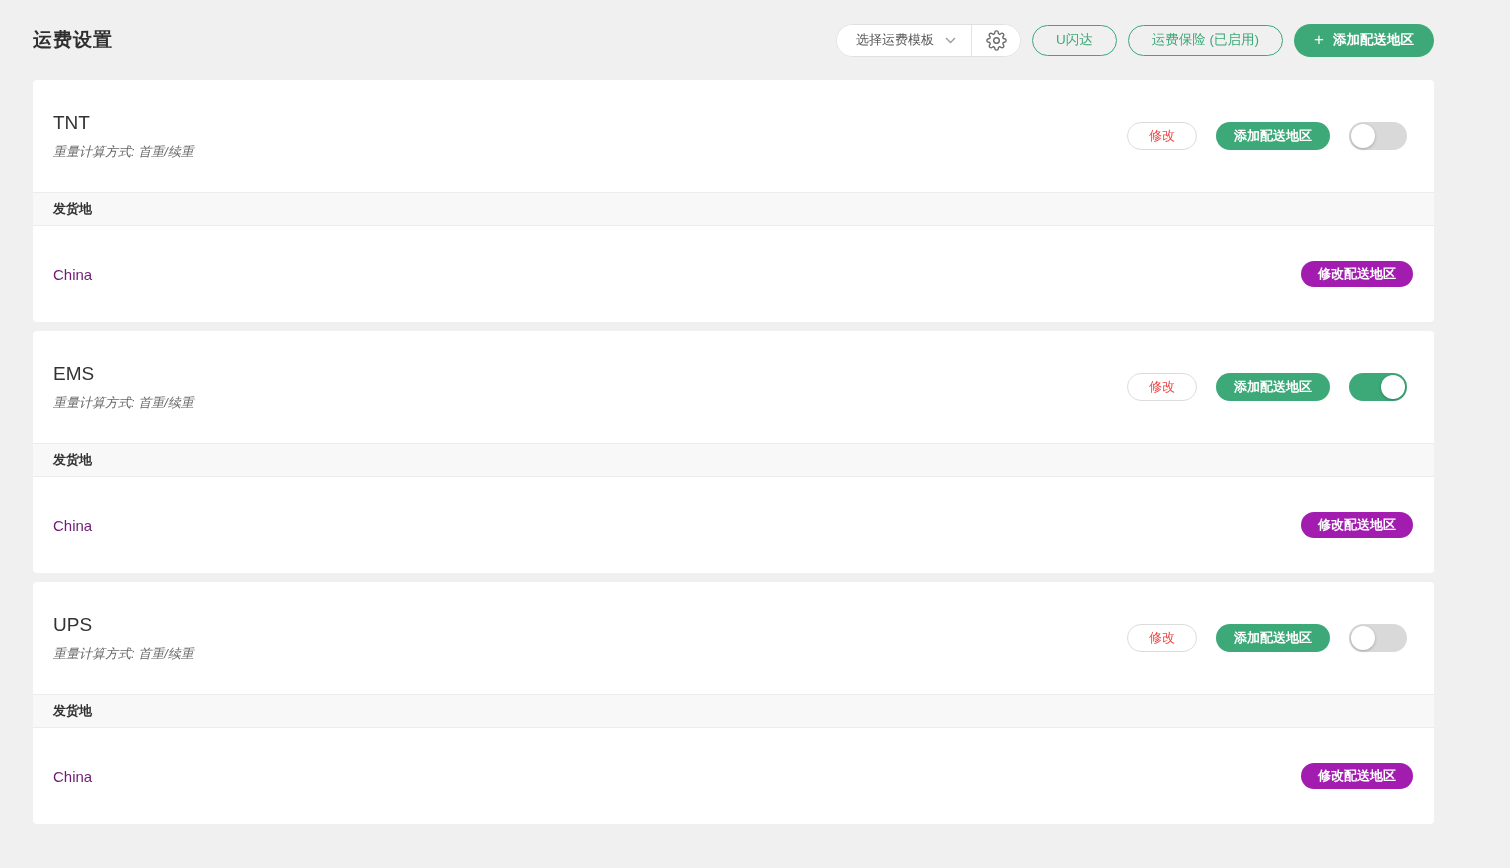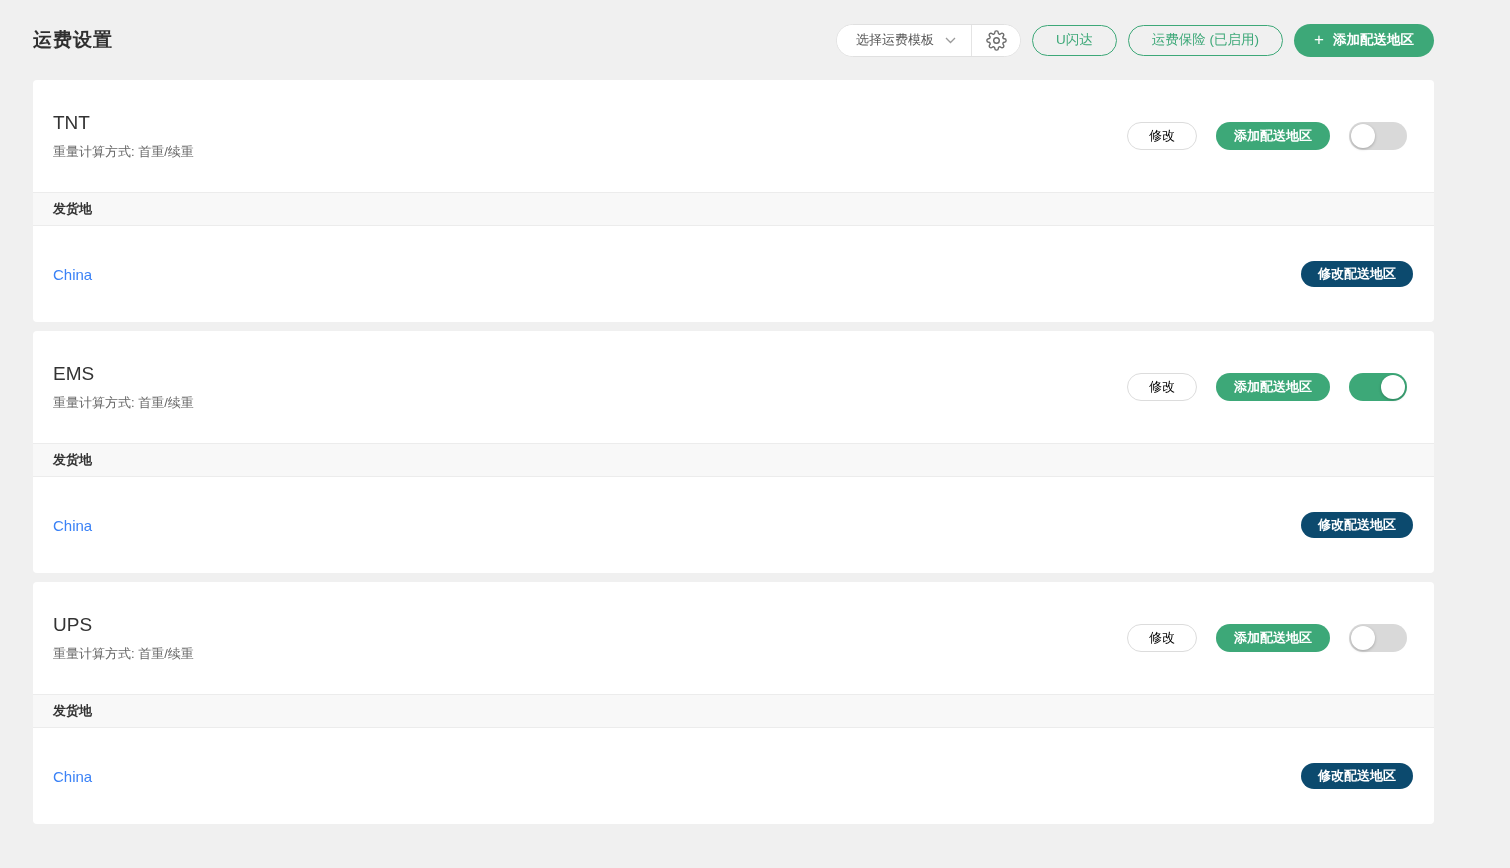--- a/index.html
+++ b/index.html
@@ -32,43 +32,43 @@
     border:1px solid #3da878; color:#3da878; background:transparent; font-size:13.5px; }
   .pill-solid-green-lg { height:33px; padding:0 20px; border-radius:17px; border:none;
     background:#3da878; color:#fff; font-size:13.5px; font-weight:700; gap:9px; }
   .plus-icon { font-size:17px; font-weight:400; line-height:1; position:relative; top:-1px; }
 
   
   .card { background:#fff; border-radius:4px; margin-bottom:9px; }
   .card-head { height:112px; display:flex; align-items:center; justify-content:space-between;
     padding:0 27px 0 20px; }
   .method-name { font-size:19px; color:#333; margin-bottom:9px; }
-  .method-sub { font-size:13px; color:#666; }
+  .method-sub { font-size:13px; color:#666;font-style:italic; }
   .head-right { display:flex; align-items:center; gap:19px; }
 
   .btn-modify { height:28px; padding:0 21px; border-radius:15px; border:1px solid #dcdcdc;
-    background:#fff; color:#000000; font-size:13px; }
+    background:#fff; color:#ef4444; font-size:13px; }
   .btn-add-region { height:28px; padding:8px 18px; border-radius:15px; border:none;
     background:#3da878; color:#fff; font-size:13px; font-weight:700; }
 
   .switch { width:58px; height:28px; border-radius:14px; background:#d9d9d9;
     position:relative; cursor:pointer; flex:none; }
   .switch .knob { position:absolute; top:2px; left:2px; width:24px; height:24px;
     border-radius:50%; background:#fff; box-shadow:0 1px 3px rgba(0,0,0,.25); }
   .switch.on { background:#3da878; }
   .switch.on .knob { left:auto; right:2px; }
 
   .origin-header { height:34px; background:#f8f8f8; border-top:1px solid #ececec;
     border-bottom:1px solid #ececec; display:flex; align-items:center; padding-left:20px;
     font-size:13px; font-weight:700; color:#333; }
   .origin-row { height:96px; display:flex; align-items:center; justify-content:space-between;
     padding:0 21px 0 20px; }
-  .origin-name { font-size:15px; color:#3b82f6;text-align:center; }
+  .origin-name { font-size:15px; color:#701a75;text-align:center; }
   .btn-modify-region { height:26px; padding:0 17px; border-radius:14px; border:none;
-    background:#0c4a6e; color:#fff; font-size:13px; font-weight:700; }
+    background:#a21caf; color:#fff; font-size:13px; font-weight:700; }
 </style>
 </head>
 <body>
 
 <div class="container">
 
   <div class="page-header">
     <h1 class="page-title">运费设置</h1>
     <div class="toolbar">
       <div class="select-group">

